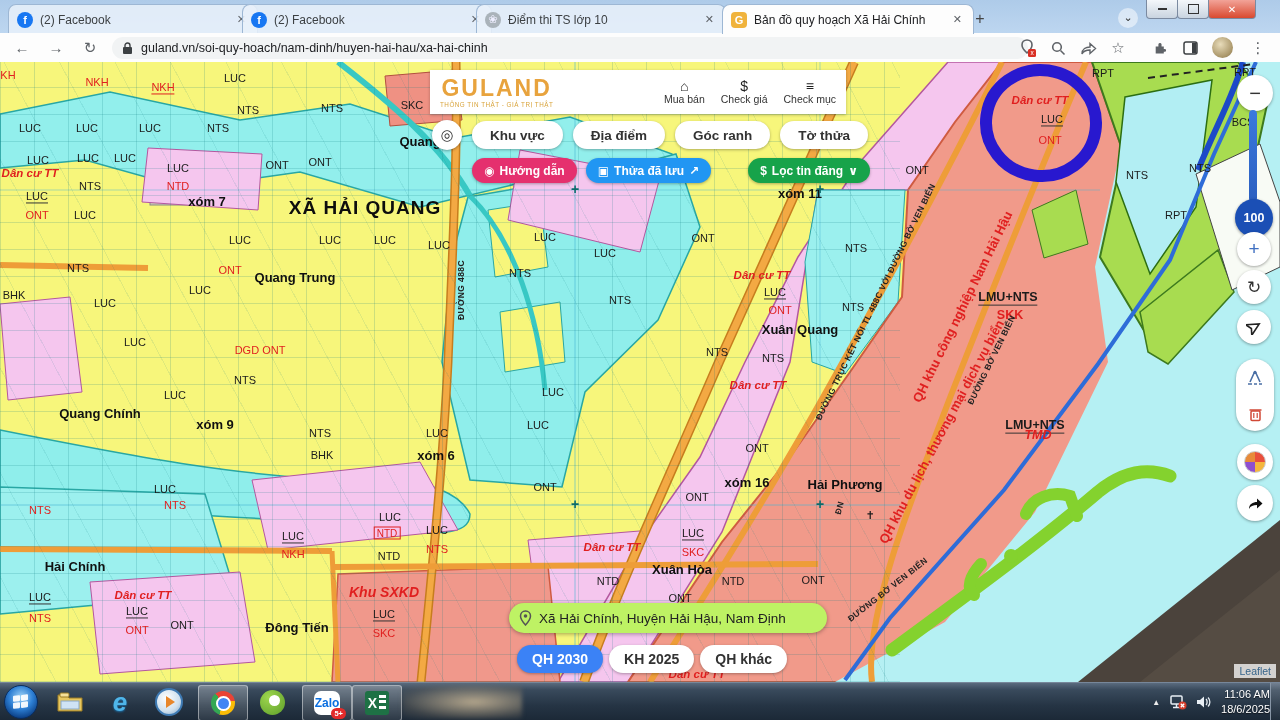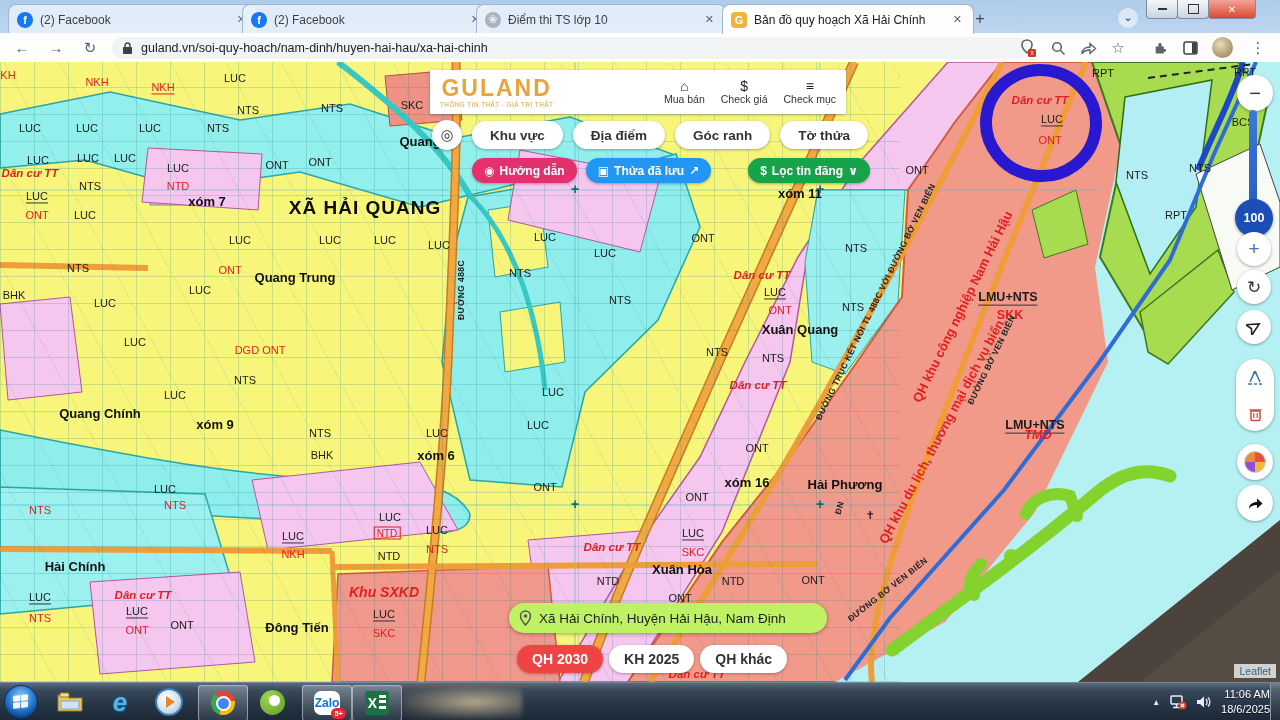--- a/index.html
+++ b/index.html
@@ -71,21 +71,21 @@
   #actionrow{position:absolute;top:96px;left:472px;display:flex;gap:9px;}
   .pill{height:25px;border-radius:13px;display:flex;align-items:center;gap:5px;padding:0 12px;
     color:#fff;font-size:12px;font-weight:bold;box-shadow:0 1px 3px rgba(0,0,0,.3);}
   #searchbar{position:absolute;top:541px;left:462px;width:318px;height:30px;border-radius:15px;
     background:#bef264;box-shadow:0 1px 4px rgba(0,0,0,.35);display:flex;align-items:center;
     padding:0 10px;gap:7px;box-sizing:border-box;margin-left:47px;}
   #searchbar .txt{font-size:13.5px;color:#222;white-space:nowrap;}
   #planrow{position:absolute;top:583px;left:517px;display:flex;gap:6px;}
   .plan{height:28px;border-radius:14px;background:#fff;display:flex;align-items:center;
     padding:0 15px;font-size:14px;font-weight:bold;color:#333;box-shadow:0 1px 3px rgba(0,0,0,.3);}
-  .plan.on{background:#ef4444;color:#fff;}
+  .plan.on{background:#3b82f6;color:#fff;}
   
   .ctrl{position:absolute;background:#fff;box-shadow:0 1px 3px rgba(0,0,0,.35);border-radius:50%;
     display:flex;align-items:center;justify-content:center;color:#333;}
   #zoomtrack{position:absolute;left:1249px;top:48px;width:8px;height:92px;border-radius:4px;
     background:linear-gradient(#3b79dd,#2b5fc0);}
   #zoombadge{position:absolute;left:1235px;top:137px;width:38px;height:38px;border-radius:50%;
     background:#1b4fb5;color:#fff;font-size:12.5px;font-weight:bold;display:flex;
     align-items:center;justify-content:center;box-shadow:0 1px 3px rgba(0,0,0,.4);}
   #measuregroup{position:absolute;left:1236px;top:297px;width:38px;height:72px;border-radius:19px;
     background:#fff;box-shadow:0 1px 3px rgba(0,0,0,.35);display:flex;flex-direction:column;

